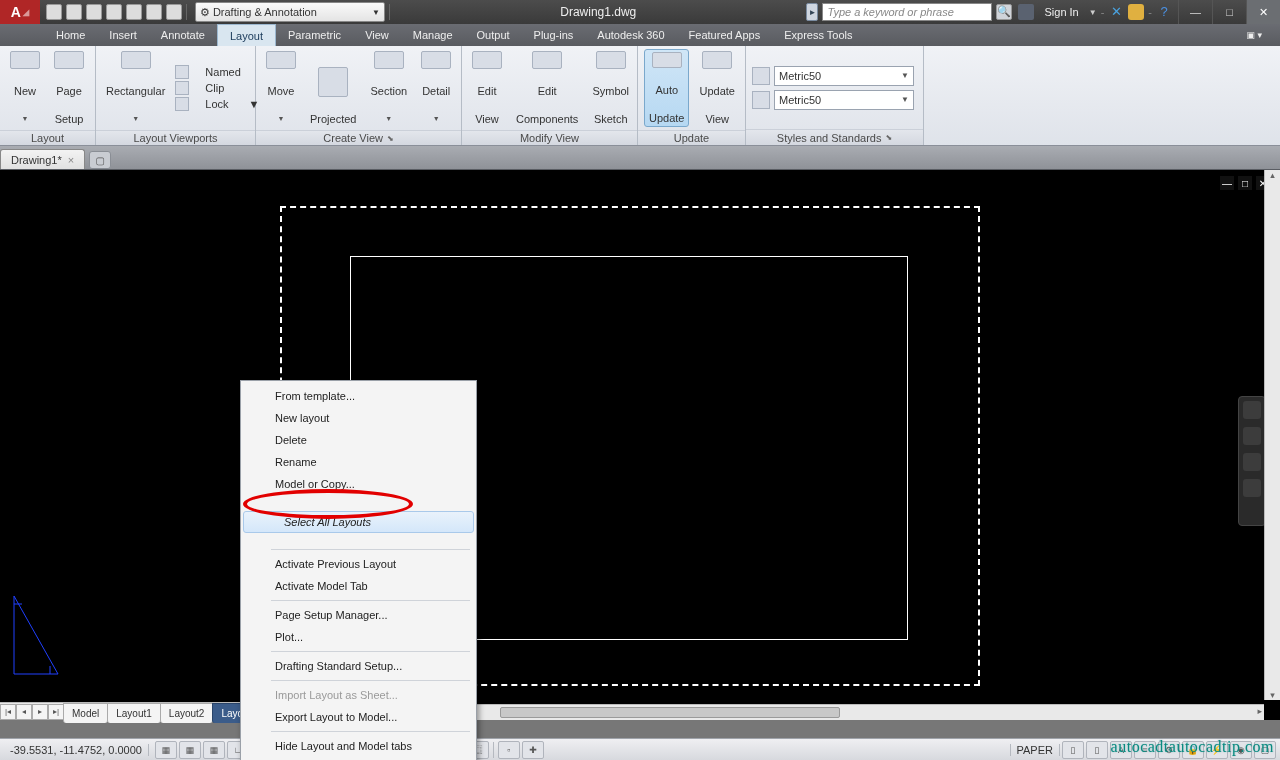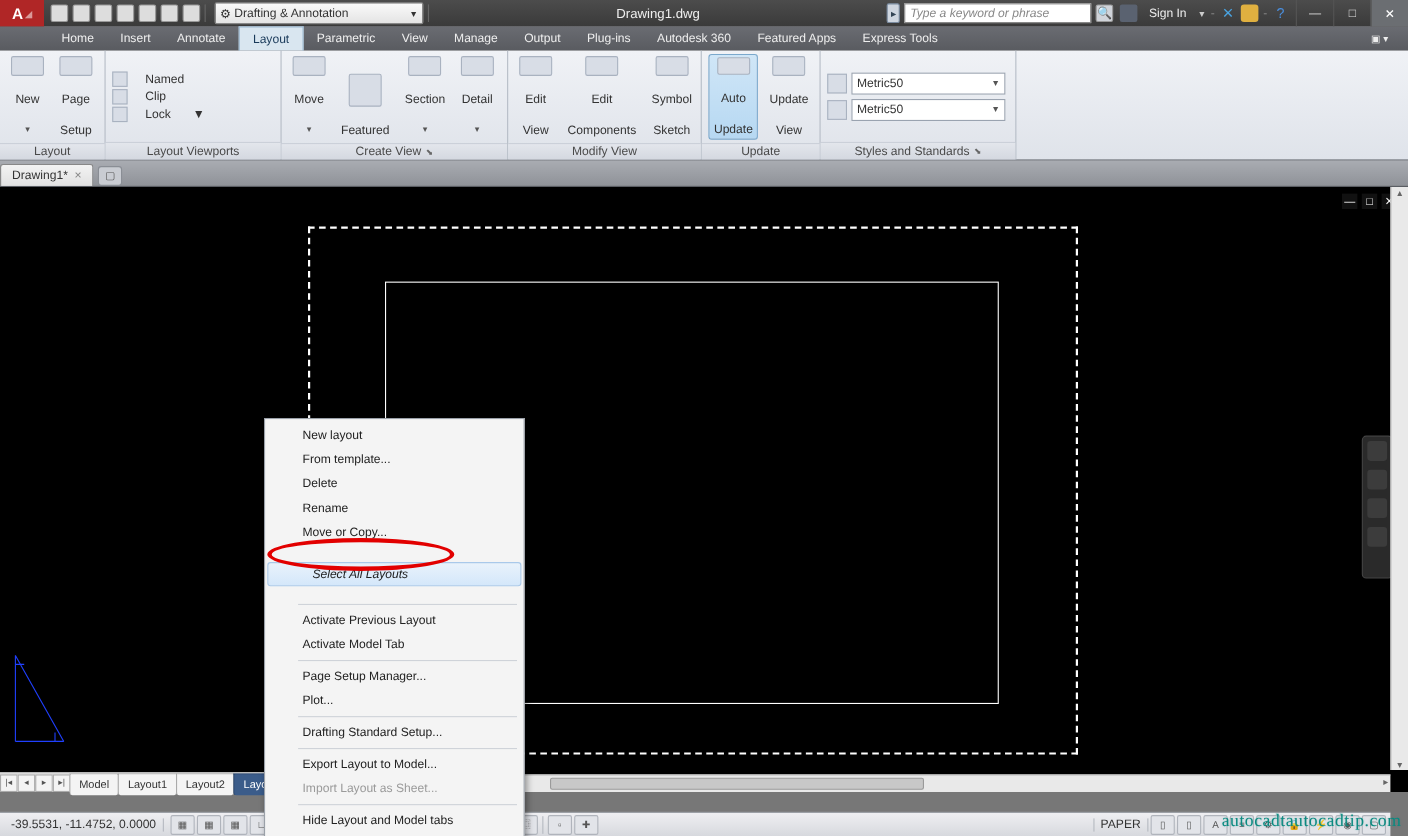--- a/index.html
+++ b/index.html
@@ -81,21 +81,21 @@
 
 
 .ctx { position:absolute; left:240px; top:380px; width:237px; background:#f4f4f4; border:1px solid #9aa0a8; box-shadow:2px 3px 6px rgba(0,0,0,.4); padding:4px 0; z-index:50; }
 .ctx-item { height:22px; display:flex; align-items:center; padding:0 16px 0 34px; color:#222; }
 .ctx-item.hl { background:linear-gradient(#e9f2fb,#d4e7fa); border:1px solid #a9c9ea; margin:16px 2px; padding-left:40px; border-radius:3px;font-style:italic; }
 .ctx-item.dis { color:#9a9a9a; }
 .ctx-sep { height:1px; background:#cfd3d9; margin:3px 6px 3px 30px; }
 .red-oval { position:absolute; left:243px; top:489px; width:170px; height:30px; border:4px solid #e20000; border-radius:50%; z-index:60; pointer-events:none; }
 
 
-.status { position:absolute; left:0; right:16px; bottom:0; height:22px; background:linear-gradient(#efeff2,#d7d9de); border-top:1px solid #9fa3aa; display:flex; align-items:center; padding:0 4px; gap:2px; }
+.status { position:absolute; left:0; right:0; bottom:0; height:22px; background:linear-gradient(#efeff2,#d7d9de); border-top:1px solid #9fa3aa; display:flex; align-items:center; padding:0 4px; gap:2px; }
 .coords { color:#333; padding:0 6px; border-right:1px solid #b5b9c0; margin-right:4px; }
 .sb-btn { width:22px; height:18px; background:#e2e4e9; border:1px solid #b0b4bc; border-radius:2px; display:flex; align-items:center; justify-content:center; font-size:9px; color:#555; }
 .sb-btn.on { background:#bcd6f0; border-color:#7aa5cc; }
 .sb-gap { flex:1; }
 .paper-ind { padding:0 6px; color:#333; border-left:1px solid #b5b9c0; border-right:1px solid #b5b9c0; }
 .watermark { position:absolute; right:6px; bottom:4px; color:#0a8a80; font-family:Georgia,serif; font-size:16px; letter-spacing:.5px; text-shadow:0 0 2px #0a8a8055; pointer-events:none; z-index:70; }
 </style>
 </head>
 <body>
 
@@ -170,20 +170,25 @@
           <div class="ic"></div>
           <span>Page</span>
           <span>Setup</span>
         </div>
     </div>
     <div class="ribbon-group-label">Layout</div>
   </div>
 
   <div class="ribbon-group" style="width:160px">
     <div class="ribbon-group-body">
+      <div class="rbtn">
+          <div class="ic"></div>
+          <span>Rectangular</span>
+          <span class="arr">▼</span>
+        </div>
       <div class="small-row">
         <div class="row">
             <div class="sq"></div>
             <span>Named</span>
           </div>
         <div class="row">
             <div class="sq"></div>
             <span>Clip</span>
           </div>
         <div class="row">
@@ -198,21 +203,21 @@
 
   <div class="ribbon-group" style="width:206px">
     <div class="ribbon-group-body">
       <div class="rbtn">
           <div class="ic"></div>
           <span>Move</span>
           <span class="arr">▼</span>
         </div>
       <div class="rbtn">
           <div class="ic"></div>
-          <span>Featured</span>
+          <span>Projected</span>
         </div>
       <div class="rbtn">
           <div class="ic"></div>
           <span>Section</span>
           <span class="arr">▼</span>
         </div>
       <div class="rbtn">
           <div class="ic"></div>
           <span>Detail</span>
           <span class="arr">▼</span>
@@ -327,37 +332,37 @@
     <div class="ltab">Layout2</div>
     <div class="ltab sel">Layout3</div>
     <div class="ltab">Layout4</div>
   </div>
   <div class="hscroll">
       <div class="thumb"></div>
     </div>
 </div>
 
 <div class="ctx">
+  <div class="ctx-item">From template...</div>
   <div class="ctx-item">New layout</div>
-  <div class="ctx-item">From template...</div>
   <div class="ctx-item">Delete</div>
   <div class="ctx-item">Rename</div>
-  <div class="ctx-item">Move or Copy...</div>
+  <div class="ctx-item">Model or Copy...</div>
   <div class="ctx-item hl">Select All Layouts</div>
   <div class="ctx-sep"></div>
   <div class="ctx-item">Activate Previous Layout</div>
   <div class="ctx-item">Activate Model Tab</div>
   <div class="ctx-sep"></div>
   <div class="ctx-item">Page Setup Manager...</div>
   <div class="ctx-item">Plot...</div>
   <div class="ctx-sep"></div>
   <div class="ctx-item">Drafting Standard Setup...</div>
   <div class="ctx-sep"></div>
+  <div class="ctx-item dis">Import Layout as Sheet...</div>
   <div class="ctx-item">Export Layout to Model...</div>
-  <div class="ctx-item dis">Import Layout as Sheet...</div>
   <div class="ctx-sep"></div>
   <div class="ctx-item">Hide Layout and Model tabs</div>
 </div>
 <div class="red-oval"></div>
 
 <div class="status">
   <div class="coords">-39.5531, -11.4752, 0.0000</div>
   <div class="sb-btn">▦</div>
   <div class="sb-btn">▦</div>
   <div class="sb-btn">▦</div>

